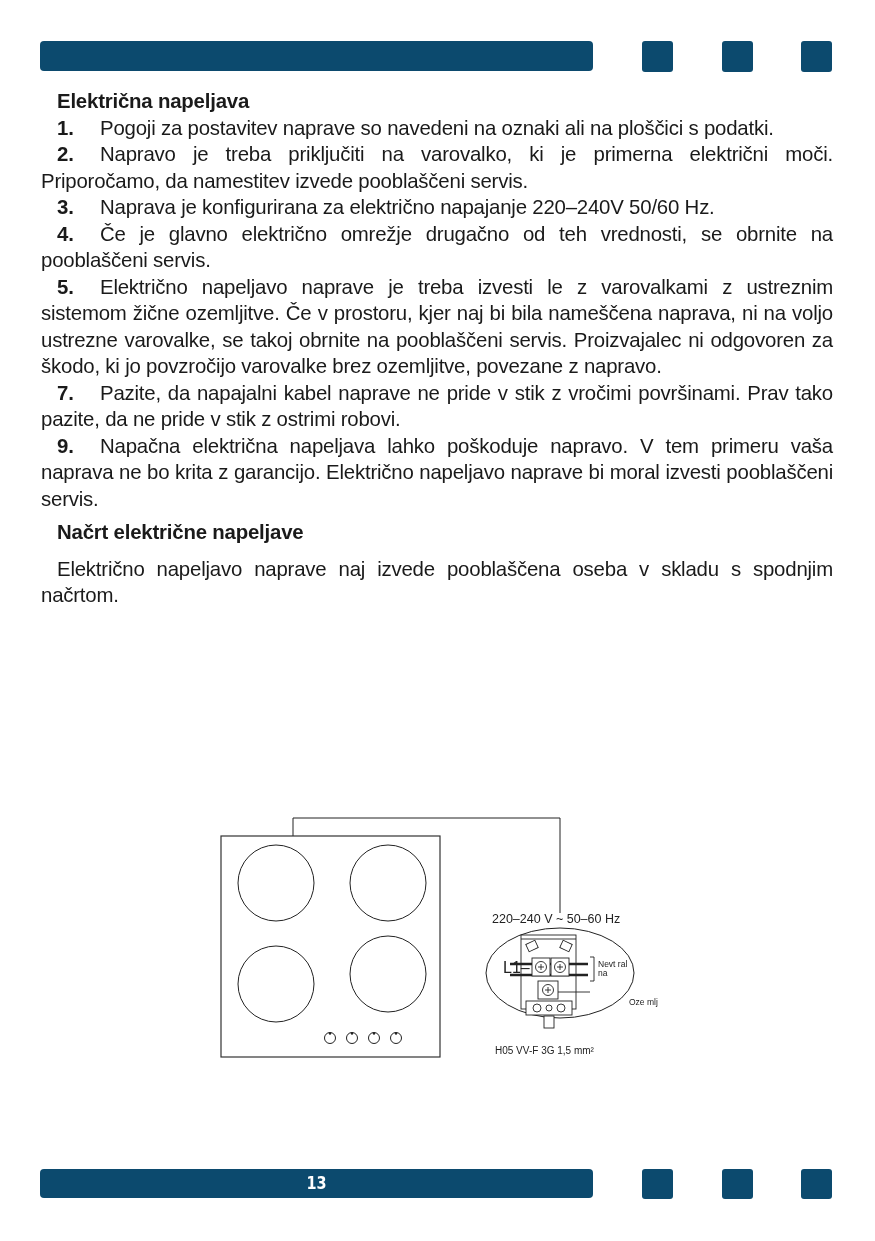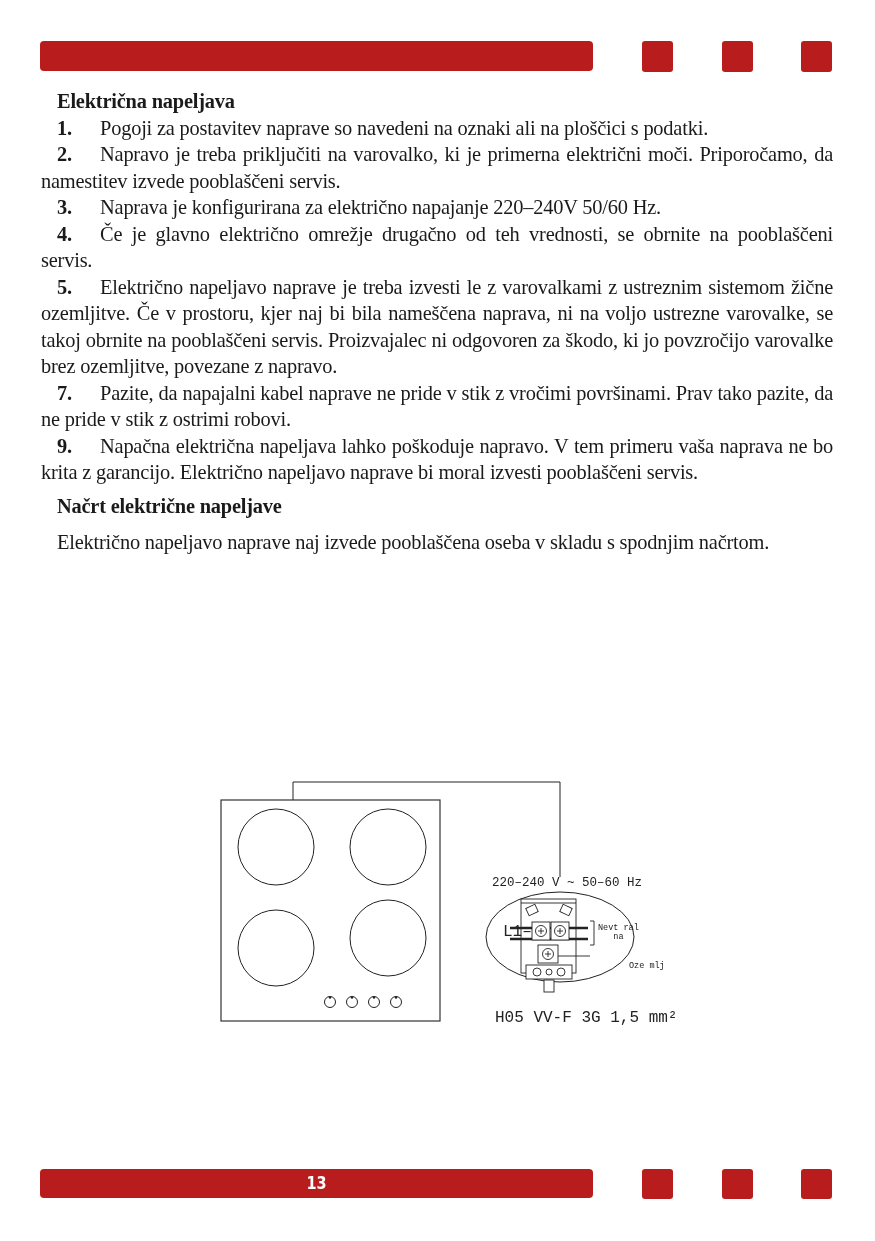--- a/index.html
+++ b/index.html
@@ -1,39 +1,39 @@
 <!DOCTYPE html>
 <html><head>
 <meta charset="utf-8">
 <style>
   html, body { margin: 0; padding: 0; background: #ffffff; }
   body { width: 875px; height: 1241px; position: relative; overflow: hidden;
          font-family: "Liberation Sans", sans-serif; color: #1a1a1a; }
-  .bar { position: absolute; background: #b91c1c; border-radius: 4px; }
+  .bar { position: absolute; background: #0c4a6e; border-radius: 4px; }
   .header-long { left: 40px; top: 41px; width: 553px; height: 30px; }
   .sq { width: 31px; height: 31px; border-radius: 3px; }
   .sq1 { left: 642px; } .sq2 { left: 722px; } .sq3 { left: 801px; }
   .top-sq { top: 41px; }
   .footer-long { left: 40px; top: 1169px; width: 553px; height: 29px; }
   .bot-sq { top: 1169px; height: 30px; }
   .page-num { position: absolute; left: 0; width: 100%; top: 4px; text-align: center;
               color: #ffffff; font-family: "DejaVu Sans", sans-serif; font-weight: bold; font-size: 17px;
               transform: scaleX(0.85); }
   .content { position: absolute; left: 41px; top: 88px; width: 792px;
-             font-size: 20.4px; line-height: 26.5px; letter-spacing: -0.2px; font-family: Liberation Serif, serif; }
+             font-size: 20.4px; line-height: 26.5px; letter-spacing: -0.2px; }
   .content p { margin: 0; text-align: justify; }
   .heading { font-weight: bold; padding-left: 16px; }
   .item { text-indent: 16px; }
   .item .num { font-weight: bold; display: inline-block; text-indent: 0; width: 43px; }
   .gap { height: 10px; }
   .intro { text-indent: 16px; }
-  .diagram { position: absolute; left: 210px; top: 775px; width: 450px; height: 260px; font-family: Liberation Mono, monospace; }
+  .diagram { position: absolute; left: 210px; top: 811px; width: 450px; height: 260px; }
   .diagram svg { position: absolute; left: 0; top: 0; }
   .dlabel { position: absolute; font-size: 12.5px; color: #222; white-space: nowrap; }
-  .small { font-size: 8.5px; line-height: 9px; text-align: center; }
+  .small { font-size: 8.5px; line-height: 9px; }
 </style>
 </head>
 <body>
 
 <div class="bar header-long"></div>
 <div class="bar sq sq1 top-sq"></div>
 <div class="bar sq sq2 top-sq"></div>
 <div class="bar sq sq3 top-sq"></div>
 
 <div class="content">
@@ -103,21 +103,21 @@
       <polyline points="380,146 384,146 384,170 380,170" fill="none"></polyline>
     </g>
   </svg>
   <div class="dlabel" style="left:282px; top:101px;">220–240 V ~ 50–60 Hz</div>
   <div class="dlabel" style="left:293px; top:148px; font-size:16px;"><span>L1</span>–</div>
   <div class="dlabel small" style="left:388px; top:149px;">
     <div>Nevt ral</div>
     <div>na</div>
   </div>
   <div class="dlabel small" style="left:383px; top:187px;padding-left:36px;">Oze mlj</div>
-  <div class="dlabel" style="left:285px; top:234px; font-size:16px;">H05 VV-F 3G 1,5 mm²</div>
+  <div class="dlabel" style="left:285px; top:234px; font-size:10px;">H05 VV-F 3G 1,5 mm²</div>
 </div>
 
 <div class="bar footer-long">
   <div class="page-num">13</div>
 </div>
 <div class="bar sq sq1 bot-sq"></div>
 <div class="bar sq sq2 bot-sq"></div>
 <div class="bar sq sq3 bot-sq"></div>
 
 </body></html>

